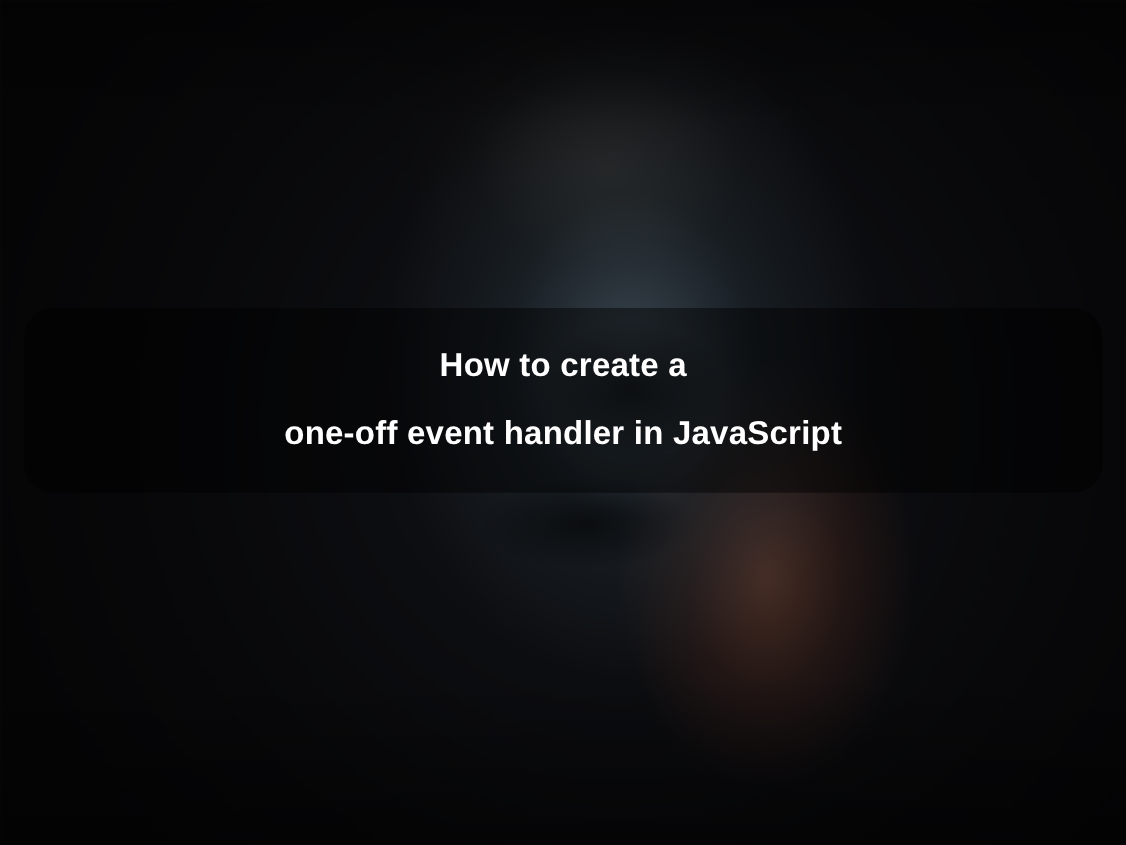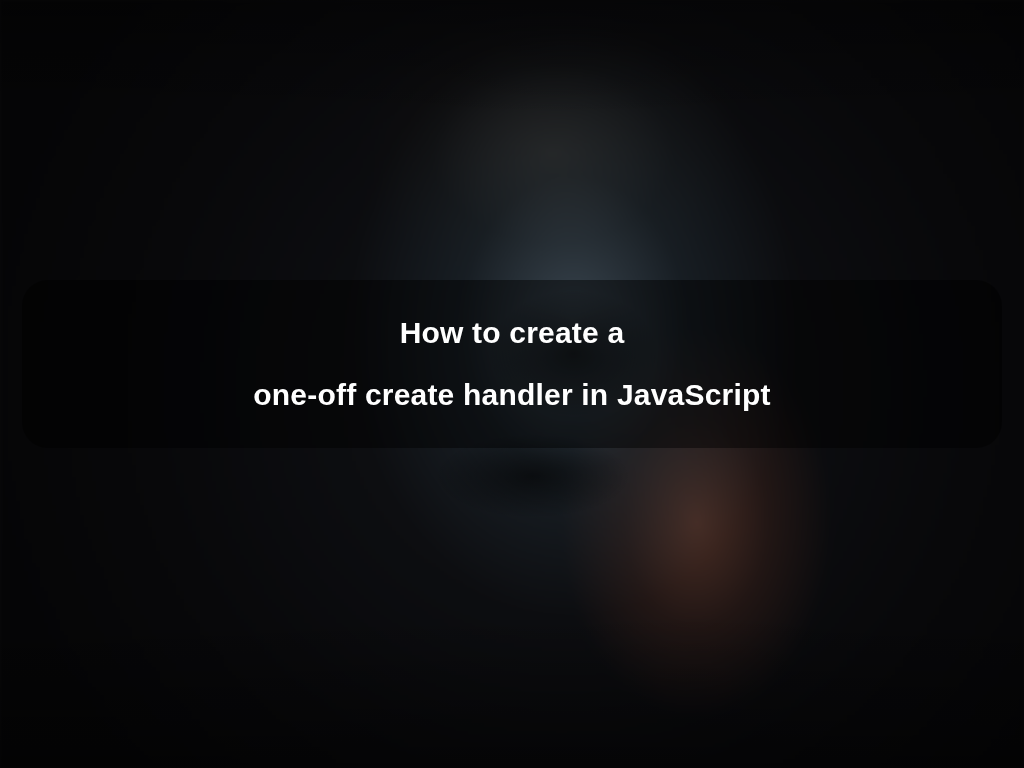--- a/index.html
+++ b/index.html
@@ -56,14 +56,14 @@
   .title-line.l2 { font-size: 30px; }
 </style>
 </head>
 <body>
 
 <div class="bg"></div>
 <div class="bg-shadow"></div>
 
 <div class="title-card">
   <div class="title-line l1">How to create a</div>
-  <div class="title-line l2">one-off create handler in JavaScript</div>
+  <div class="title-line l2">one-off event handler in JavaScript</div>
 </div>
 
 </body></html>

